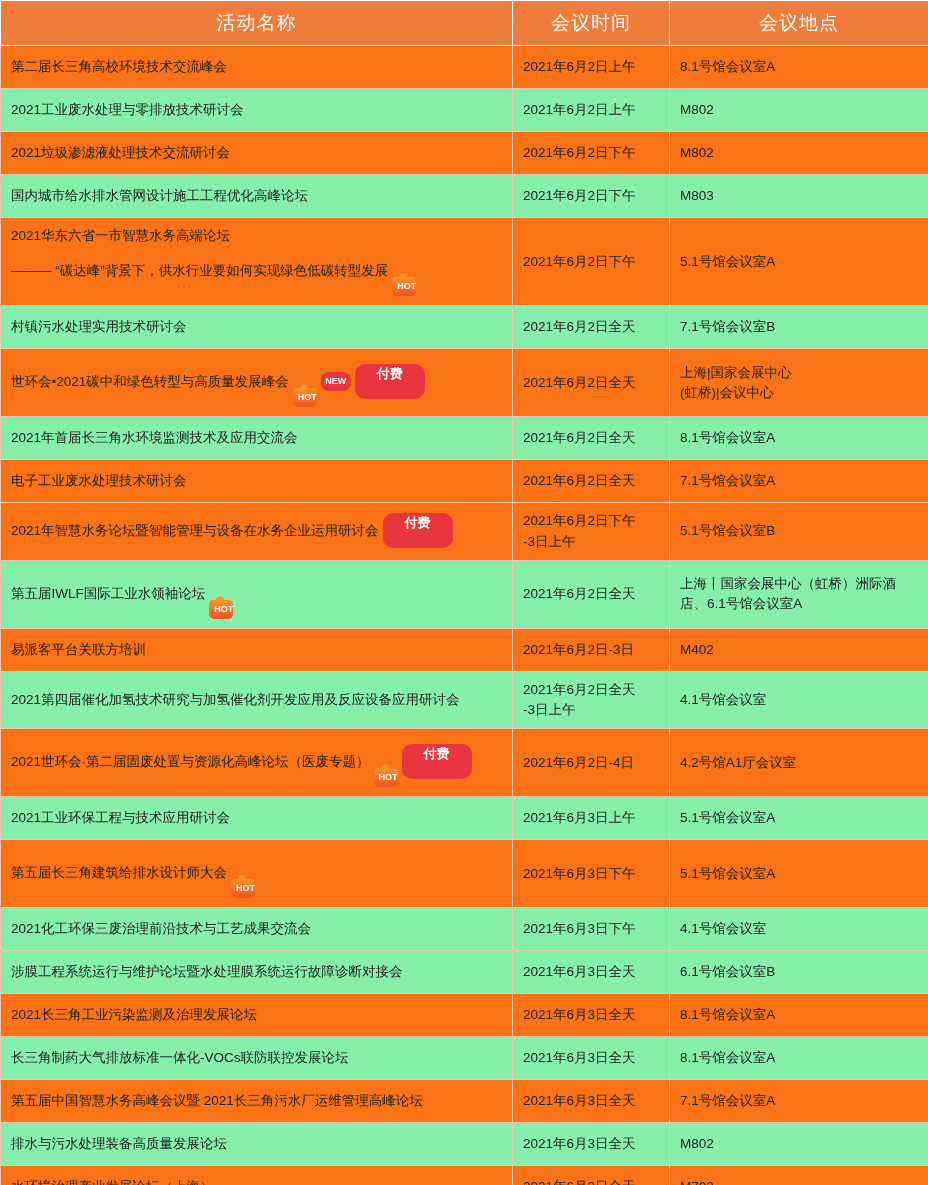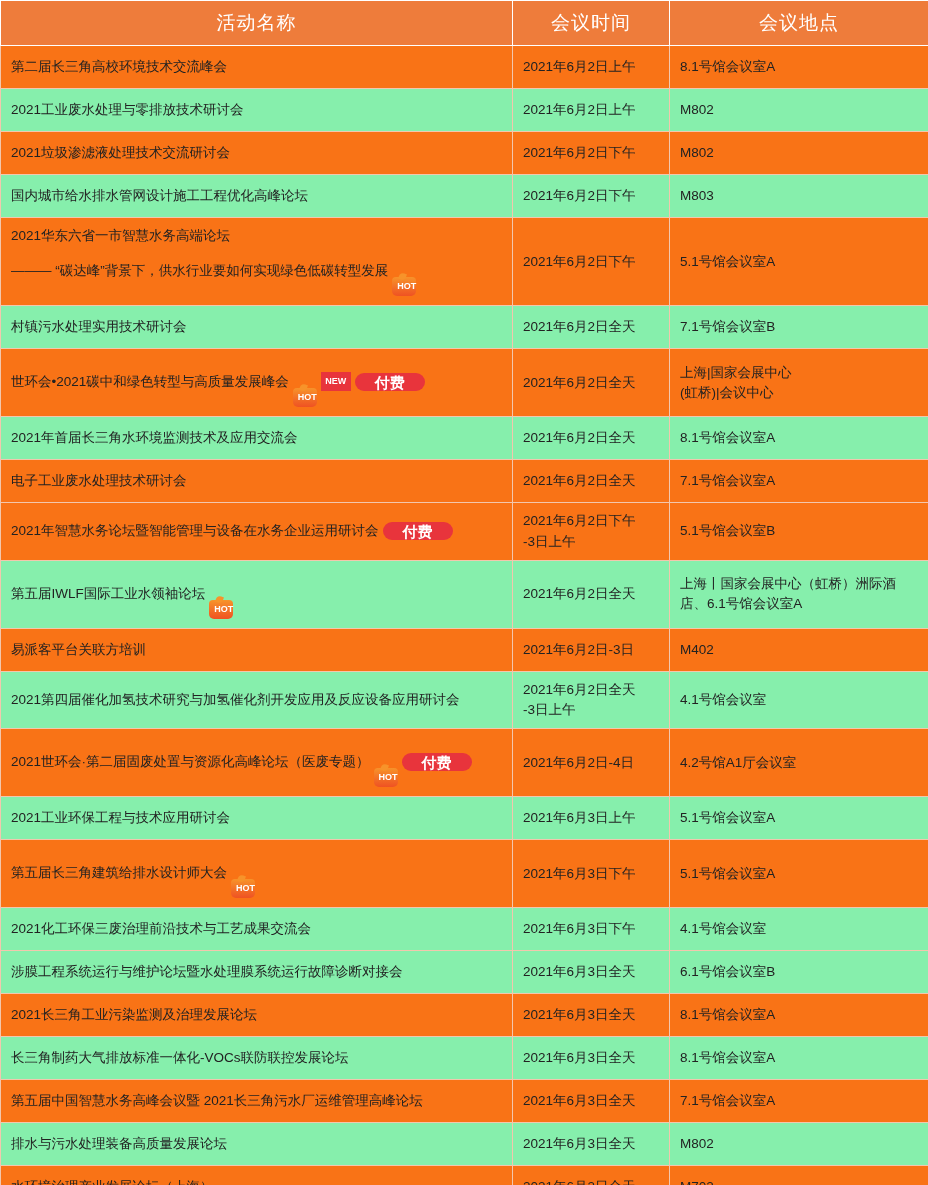--- a/index.html
+++ b/index.html
@@ -77,36 +77,36 @@
     left: 7px;
     width: 7px;
     height: 7px;
     background: #f7932a;
     border-radius: 60% 0 60% 0;
     transform: rotate(20deg);
   }
   .badge-new {
     width: 30px;
     height: 19px;
-    border-radius: 0;
+    border-radius: 8px;
     background: #e8343c;
     color: #fff;
     font-size: 9px;
     font-weight: bold;
     line-height: 19px;
     text-align: center;
   }
   .badge-pay {
     min-width: 34px;
     padding: 0 18px;
-    height: 18px;
+    height: 35px;
     border-radius: 10px;
     background: #e8343c;
     color: #fff;
-    font-size: 15px;
+    font-size: 13px;
     font-weight: bold;
     line-height: 19px;
     text-align: center;
   }
   .line2 { display: block; }
 </style>
 </head>
 <body>
 
 <table class="schedule">

